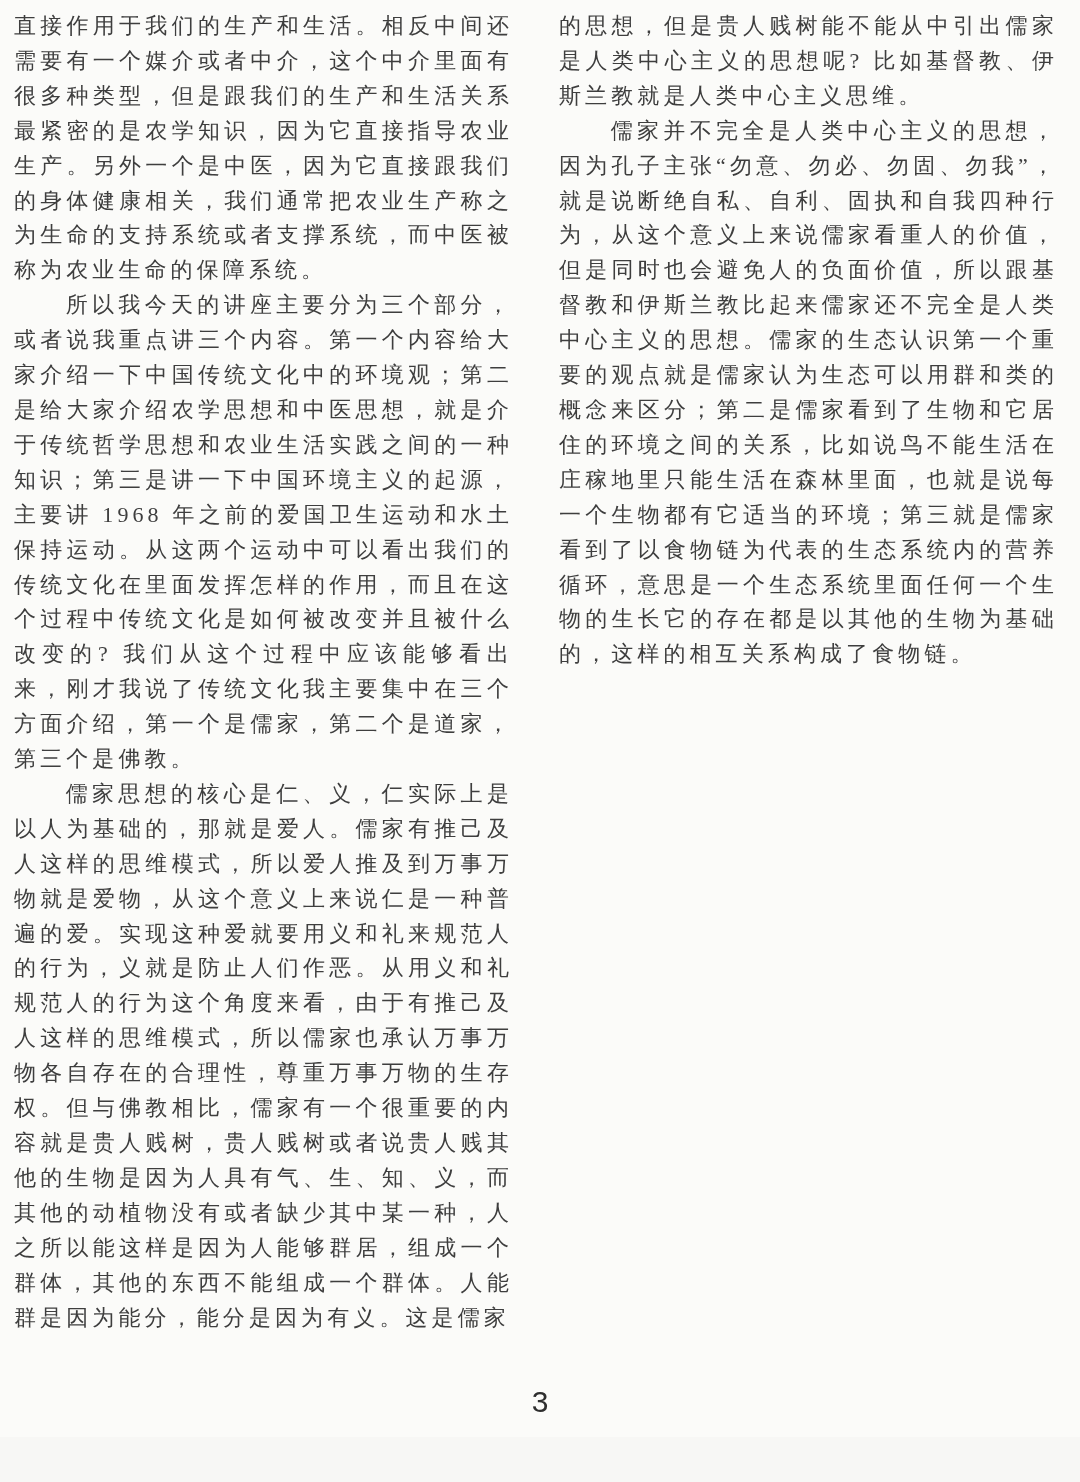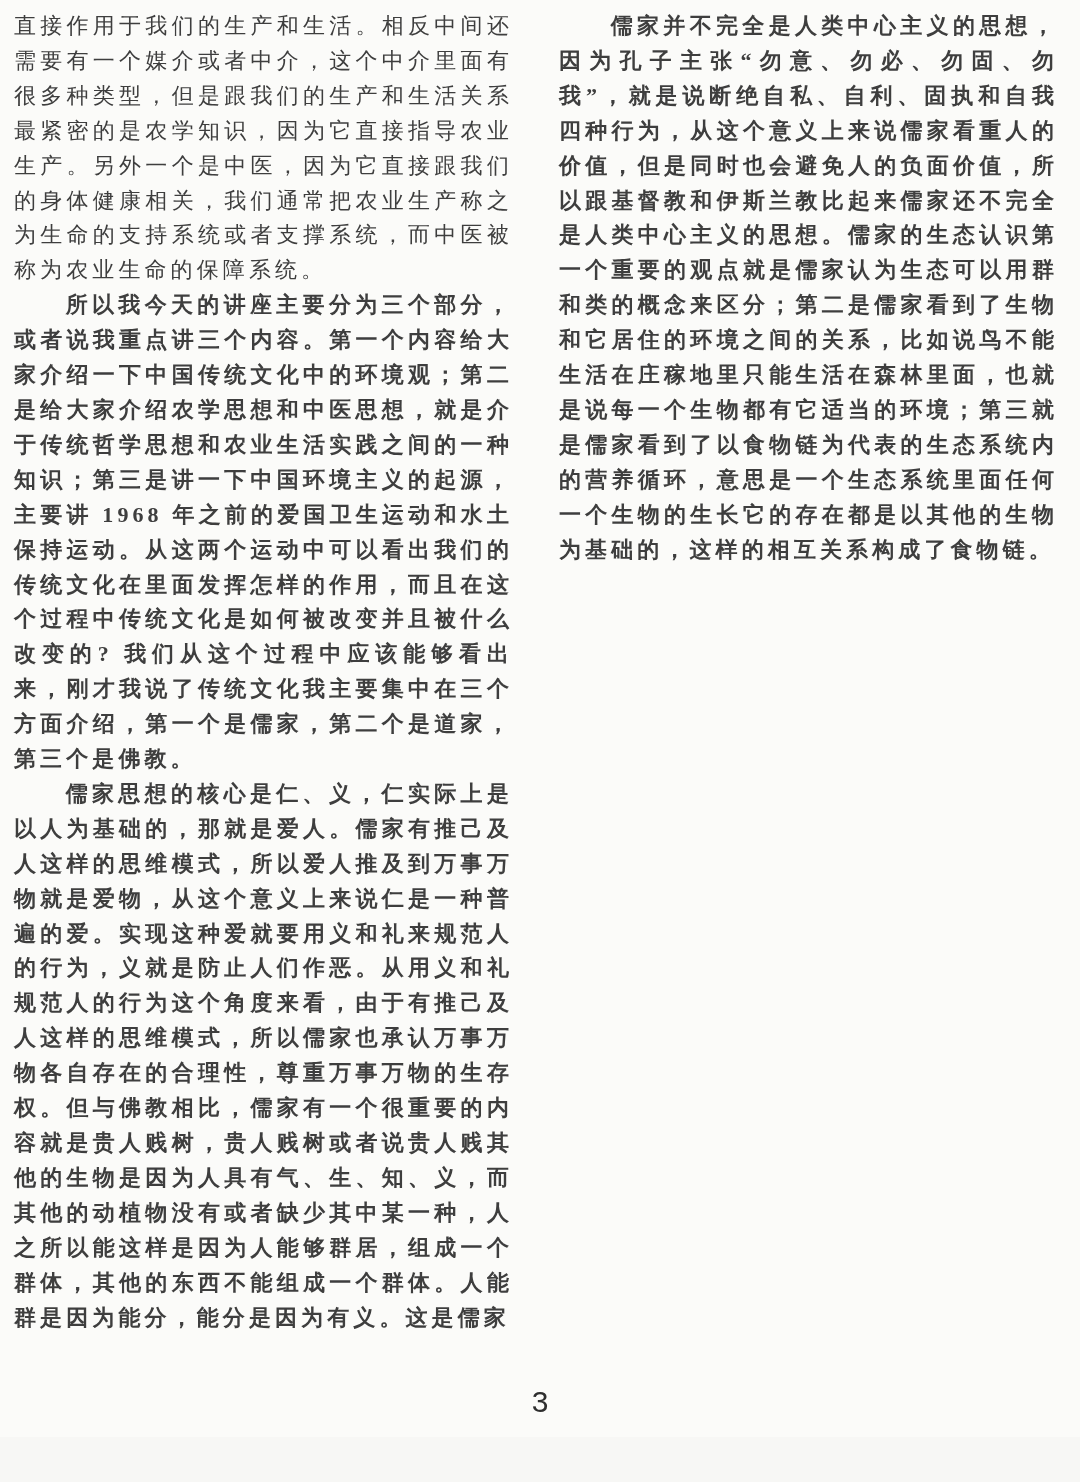--- a/index.html
+++ b/index.html
@@ -32,21 +32,20 @@
     font-size: 22px;
     line-height: 34.9px;
     letter-spacing: 4.1px;
     text-align: justify;
     text-justify: inter-character;
     word-break: break-all;
     overflow-wrap: break-word;
   }
   .para.indent {
     text-indent: 2.35em;
-    font-weight: bold;
   }
   .footer {
     position: absolute;
     left: 0;
     bottom: 18px;
     width: 100%;
     text-align: center;
   }
   .page-number {
     font-family: "Liberation Sans", "DejaVu Sans", sans-serif;
@@ -61,20 +60,21 @@
 <div class="page">
   <div class="columns">
 
     <div class="column">
       <p class="para">直接作用于我们的生产和生活。相反中间还需要有一个媒介或者中介，这个中介里面有很多种类型，但是跟我们的生产和生活关系最紧密的是农学知识，因为它直接指导农业生产。另外一个是中医，因为它直接跟我们的身体健康相关，我们通常把农业生产称之为生命的支持系统或者支撑系统，而中医被称为农业生命的保障系统。</p>
       <p class="para indent">所以我今天的讲座主要分为三个部分，或者说我重点讲三个内容。第一个内容给大家介绍一下中国传统文化中的环境观；第二是给大家介绍农学思想和中医思想，就是介于传统哲学思想和农业生活实践之间的一种知识；第三是讲一下中国环境主义的起源，主要讲 1968 年之前的爱国卫生运动和水土保持运动。从这两个运动中可以看出我们的传统文化在里面发挥怎样的作用，而且在这个过程中传统文化是如何被改变并且被什么改变的? 我们从这个过程中应该能够看出来，刚才我说了传统文化我主要集中在三个方面介绍，第一个是儒家，第二个是道家，第三个是佛教。</p>
       <p class="para indent">儒家思想的核心是仁、义，仁实际上是以人为基础的，那就是爱人。儒家有推己及人这样的思维模式，所以爱人推及到万事万物就是爱物，从这个意义上来说仁是一种普遍的爱。实现这种爱就要用义和礼来规范人的行为，义就是防止人们作恶。从用义和礼规范人的行为这个角度来看，由于有推己及人这样的思维模式，所以儒家也承认万事万物各自存在的合理性，尊重万事万物的生存权。但与佛教相比，儒家有一个很重要的内容就是贵人贱树，贵人贱树或者说贵人贱其他的生物是因为人具有气、生、知、义，而其他的动植物没有或者缺少其中某一种，人之所以能这样是因为人能够群居，组成一个群体，其他的东西不能组成一个群体。人能群是因为能分，能分是因为有义。这是儒家</p>
     </div>
 
     <div class="column">
+      <p class="para">的思想，但是贵人贱树能不能从中引出儒家是人类中心主义的思想呢? 比如基督教、伊斯兰教就是人类中心主义思维。</p>
       <p class="para indent">儒家并不完全是人类中心主义的思想，因为孔子主张“勿意、勿必、勿固、勿我”，就是说断绝自私、自利、固执和自我四种行为，从这个意义上来说儒家看重人的价值，但是同时也会避免人的负面价值，所以跟基督教和伊斯兰教比起来儒家还不完全是人类中心主义的思想。儒家的生态认识第一个重要的观点就是儒家认为生态可以用群和类的概念来区分；第二是儒家看到了生物和它居住的环境之间的关系，比如说鸟不能生活在庄稼地里只能生活在森林里面，也就是说每一个生物都有它适当的环境；第三就是儒家看到了以食物链为代表的生态系统内的营养循环，意思是一个生态系统里面任何一个生物的生长它的存在都是以其他的生物为基础的，这样的相互关系构成了食物链。</p>
     </div>
 
   </div>
 
   <div class="footer">
     <span class="page-number">3</span>
   </div>
 </div>
 

